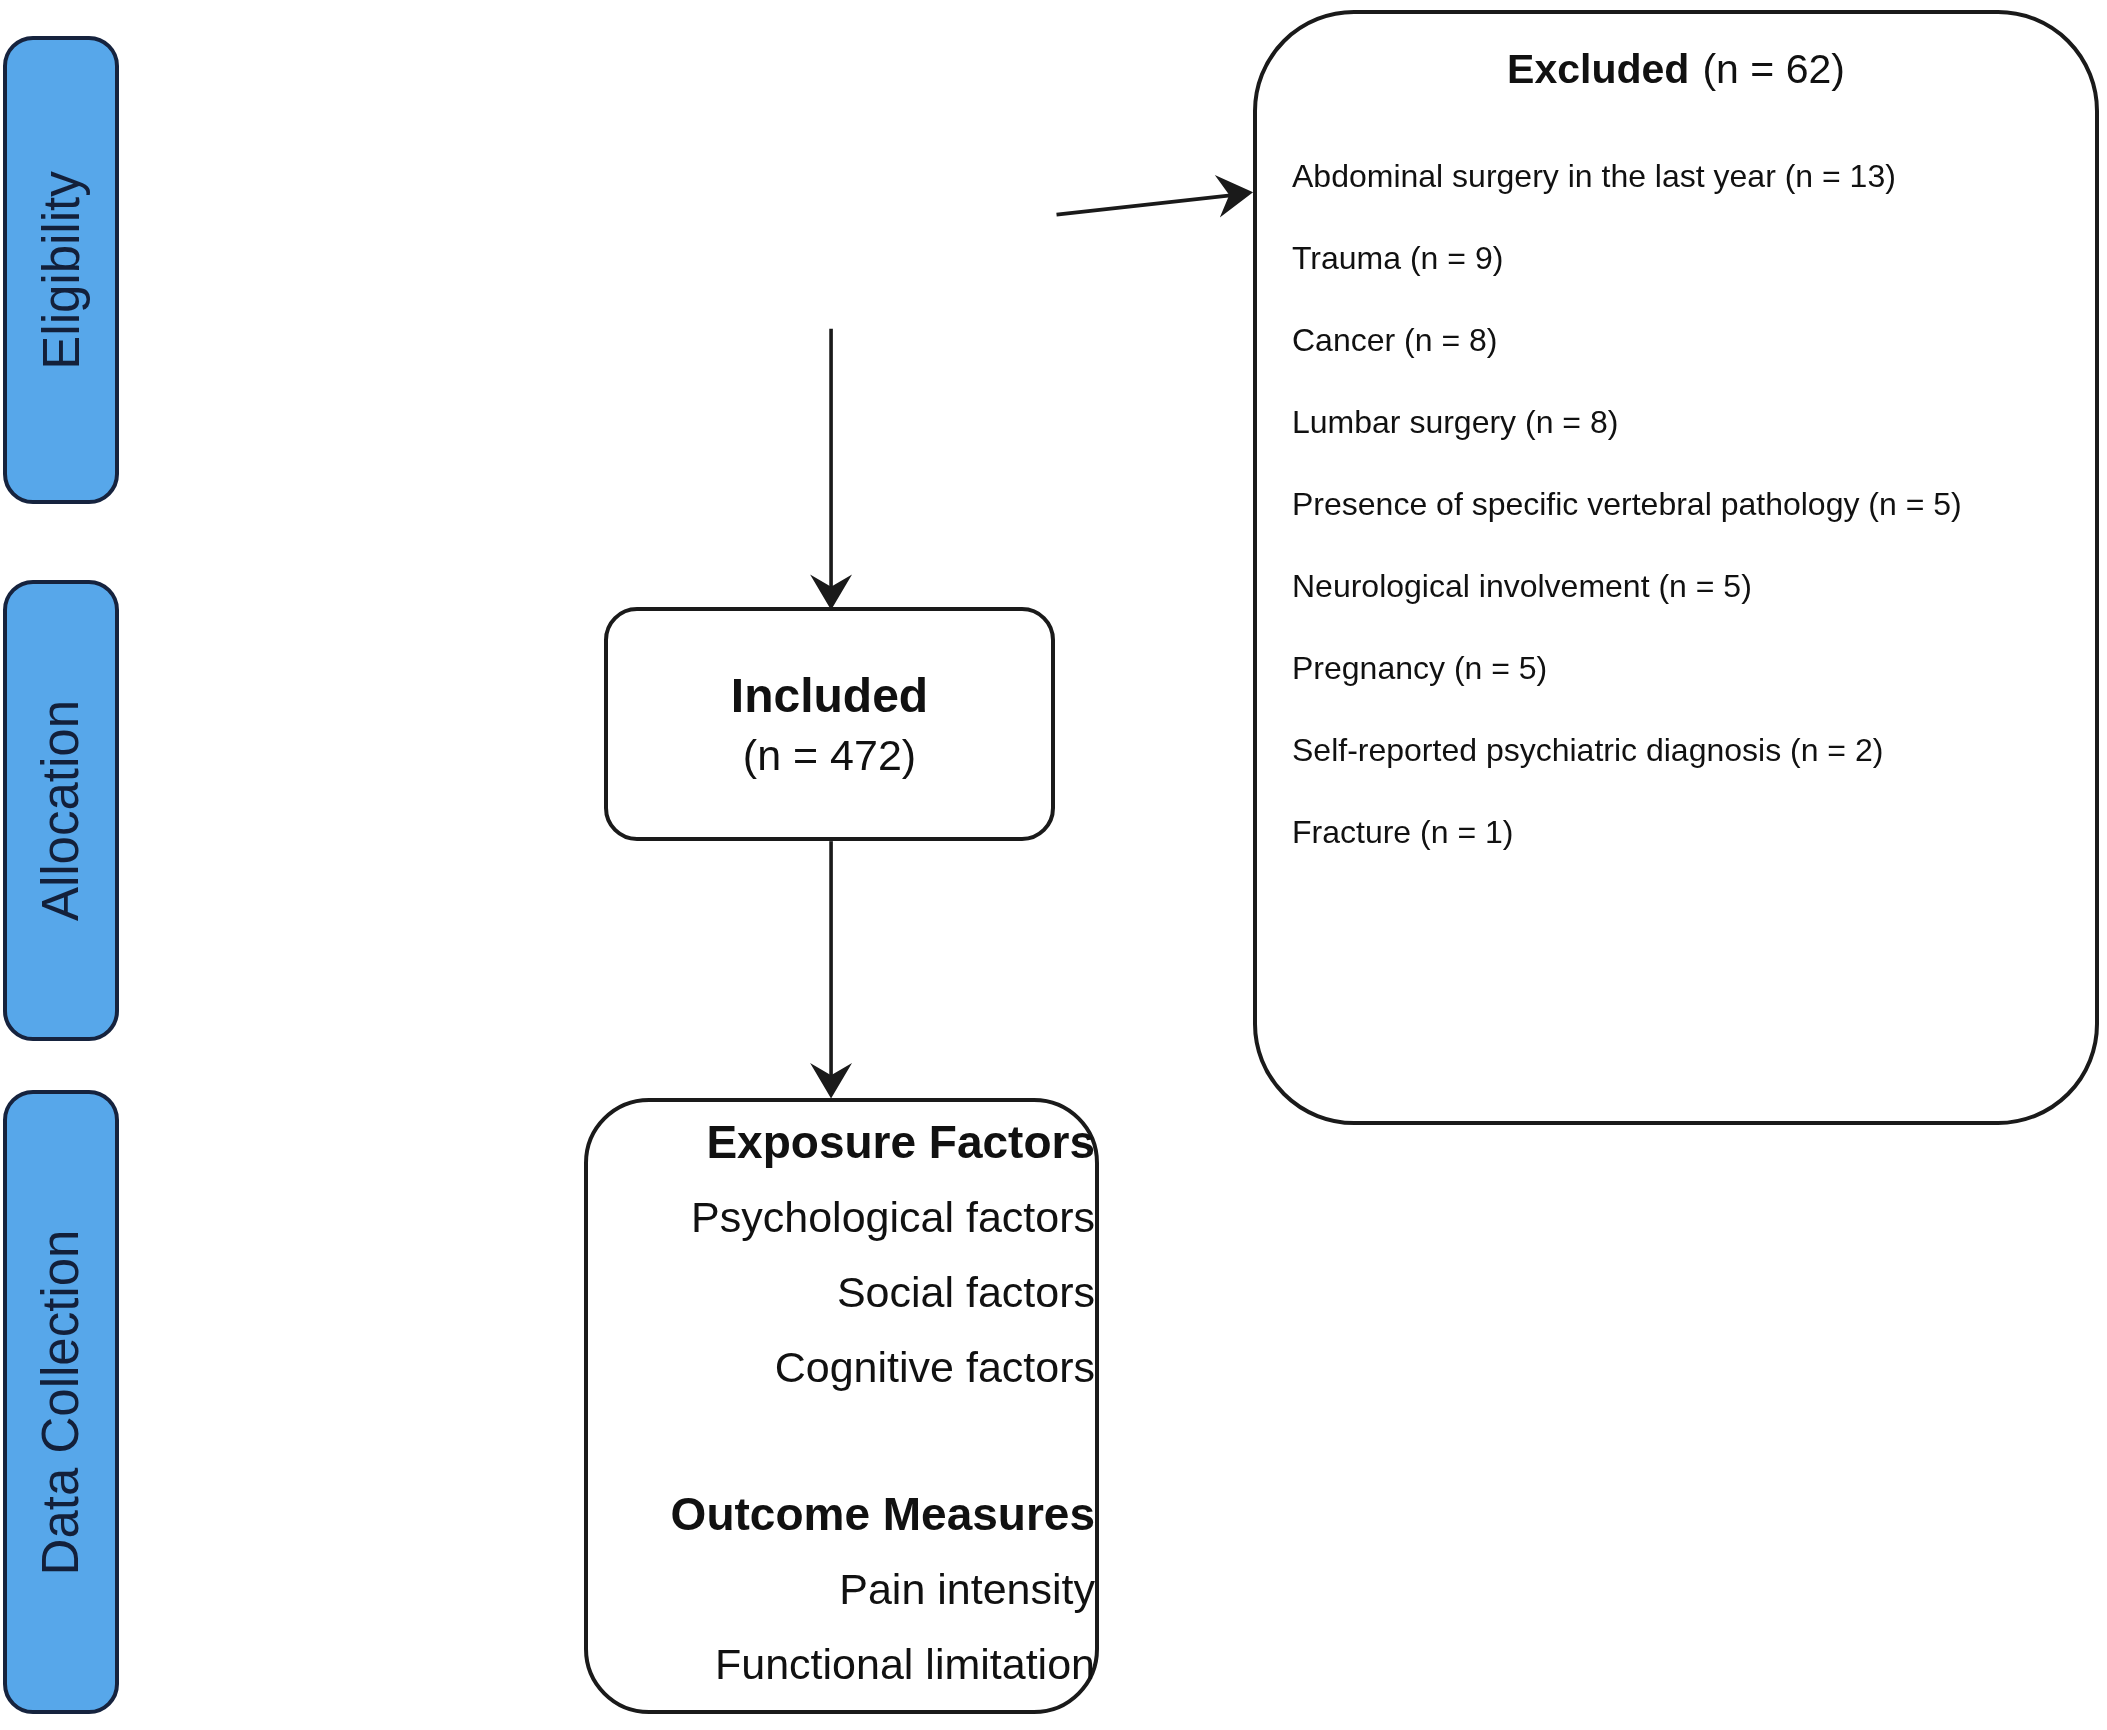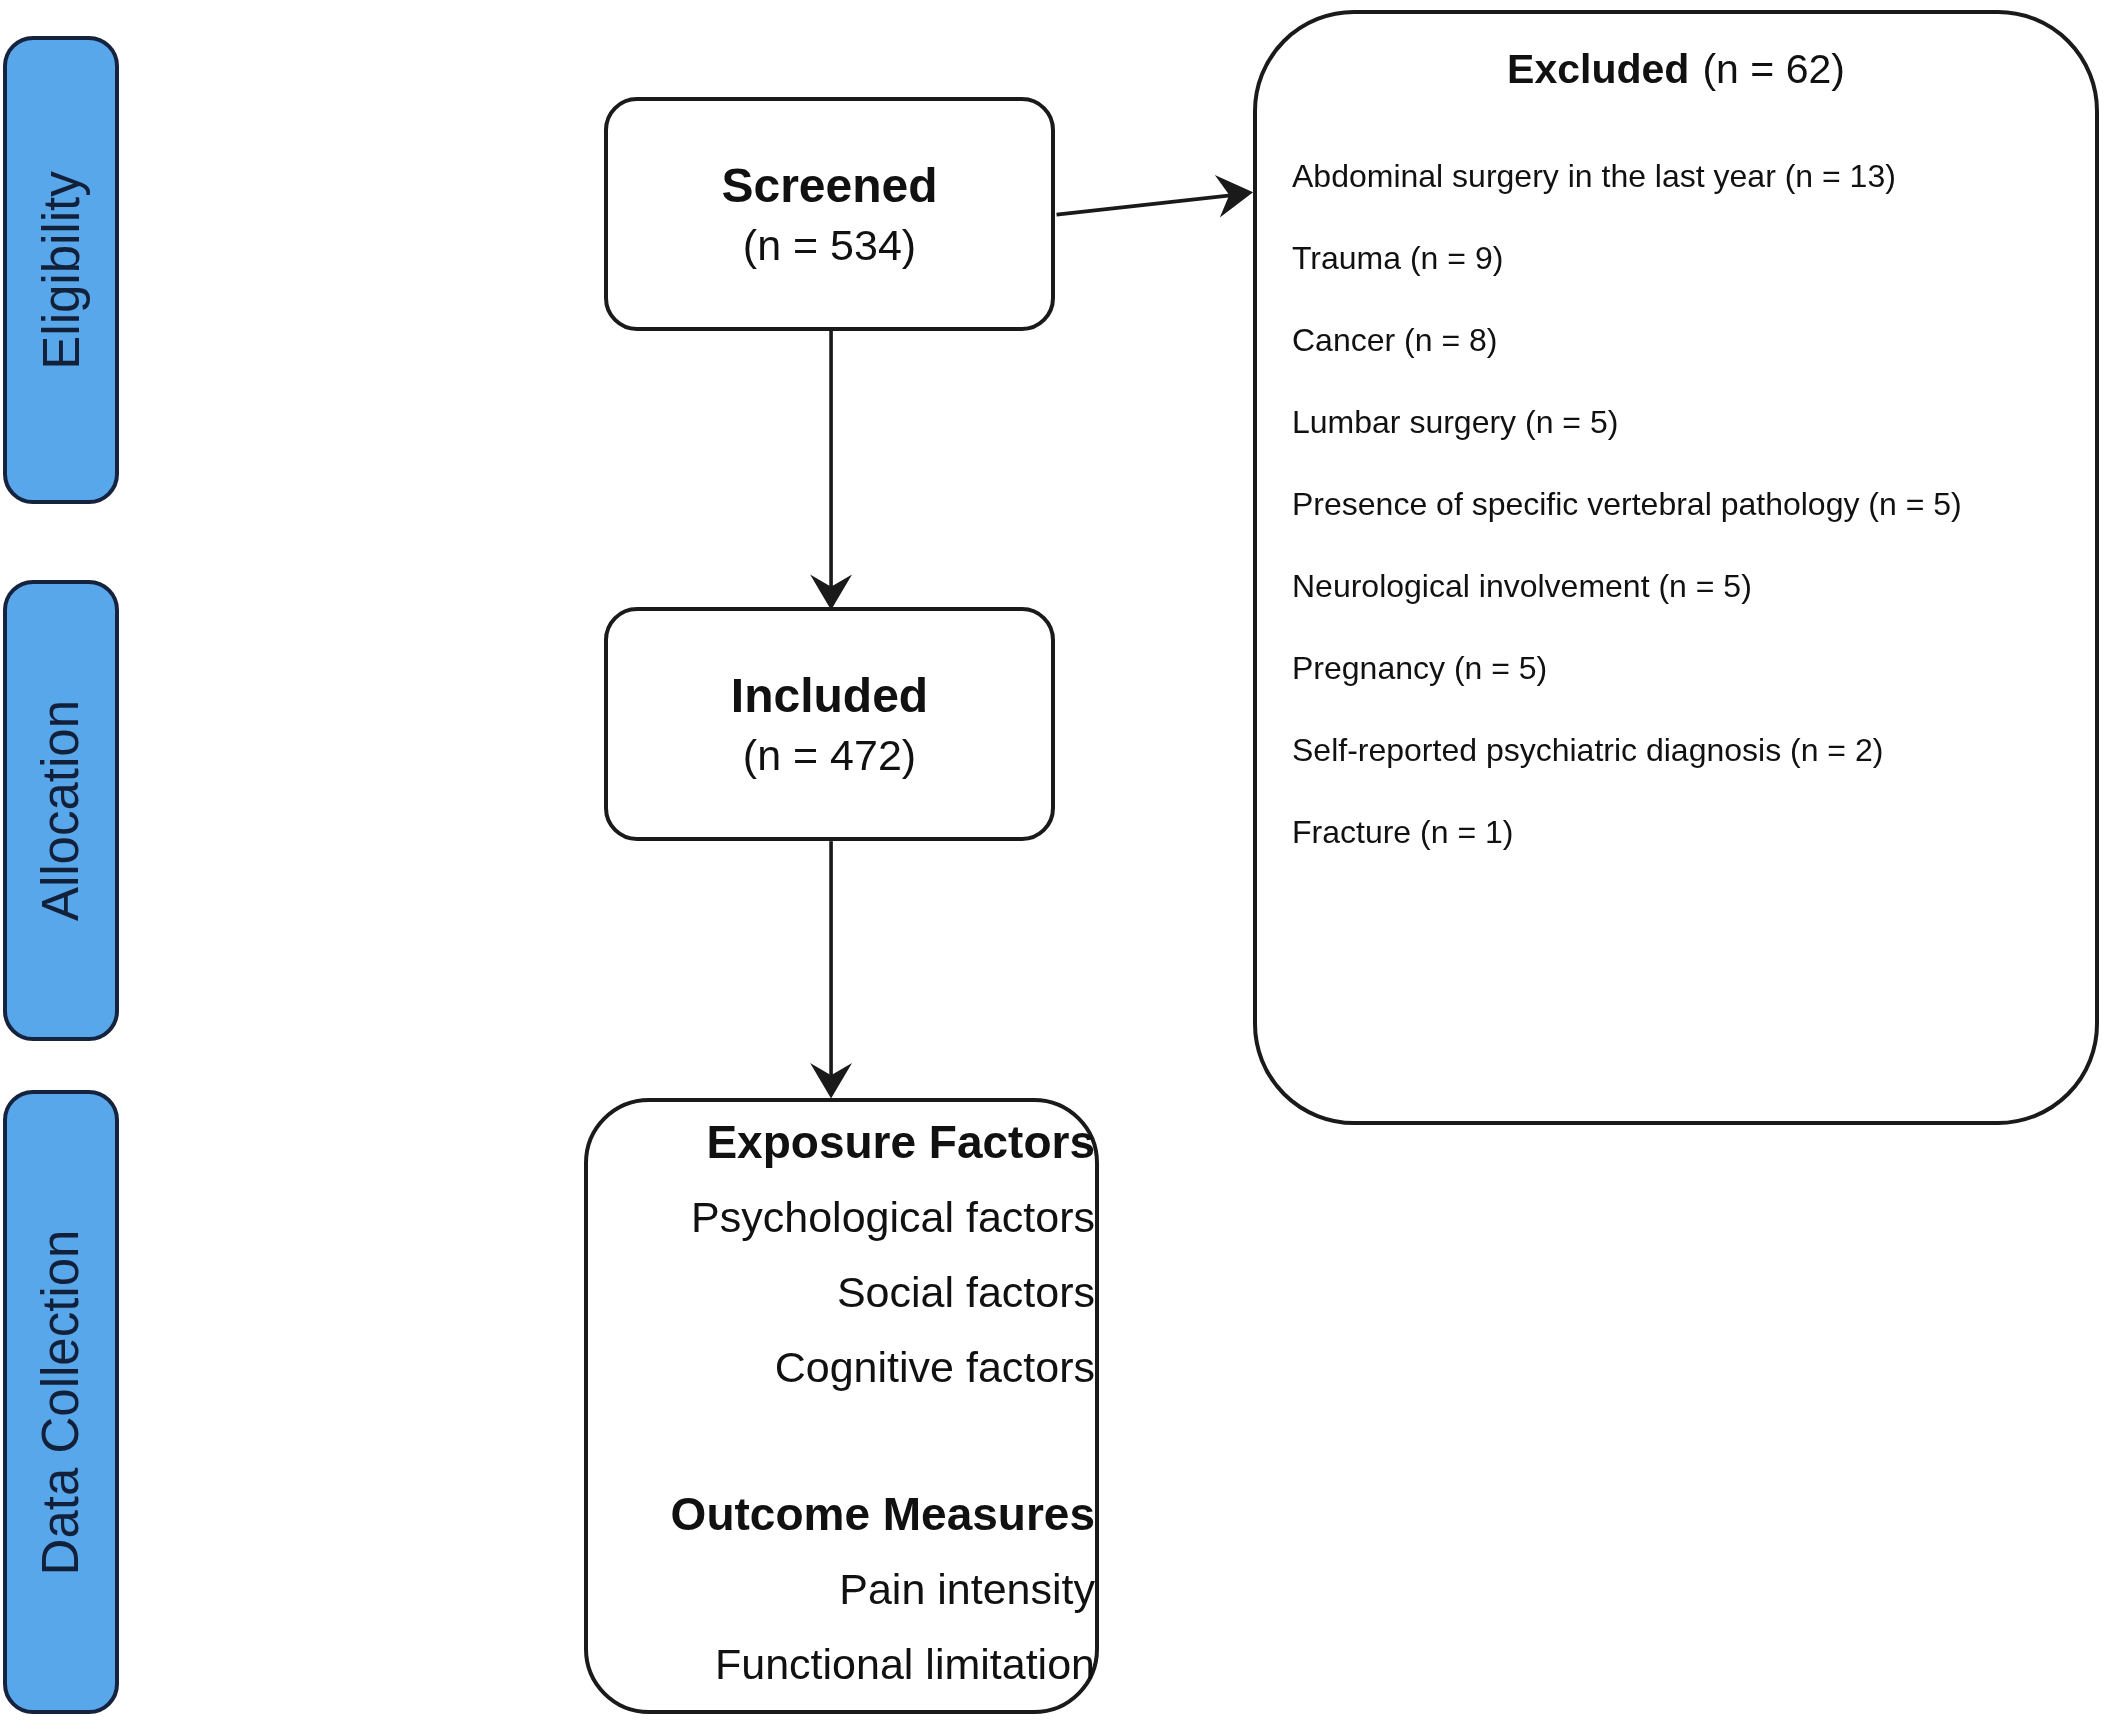--- a/index.html
+++ b/index.html
@@ -134,24 +134,20 @@
   <div class="stage" id="stage-eligibility">
     <span class="stage-label">Eligibility</span>
   </div>
   <div class="stage" id="stage-allocation">
     <span class="stage-label">Allocation</span>
   </div>
   <div class="stage" id="stage-datacollection">
     <span class="stage-label">Data Collection</span>
   </div>
 
-  <div class="node" id="screened-box">
-    <div class="node-title">Screened</div>
-    <div class="node-n">(n = 534)</div>
-  </div>
 
   <div class="node" id="included-box">
     <div class="node-title">Included</div>
     <div class="node-n">(n = 472)</div>
   </div>
 
   <div class="node" id="exposure-box">
     <div class="e-line e-bold">Exposure Factors</div>
     <div class="e-line">Psychological factors</div>
     <div class="e-line">Social factors</div>
@@ -163,21 +159,21 @@
   </div>
 
   <div class="node" id="excluded-box">
     <div class="x-title">
       <span class="x-title-bold">Excluded</span><span class="x-title-n">(n = 62)</span>
     </div>
     <div class="x-items">
       <div class="x-item">Abdominal surgery in the last year (n = 13)</div>
       <div class="x-item">Trauma (n = 9)</div>
       <div class="x-item">Cancer (n = 8)</div>
-      <div class="x-item">Lumbar surgery (n = 5)</div>
+      <div class="x-item">Lumbar surgery (n = 8)</div>
       <div class="x-item">Presence of specific vertebral pathology (n = 5)</div>
       <div class="x-item">Neurological involvement (n = 5)</div>
       <div class="x-item">Pregnancy (n = 5)</div>
       <div class="x-item">Self-reported psychiatric diagnosis (n = 2)</div>
       <div class="x-item">Fracture (n = 1)</div>
     </div>
   </div>
 
 </div>
 

